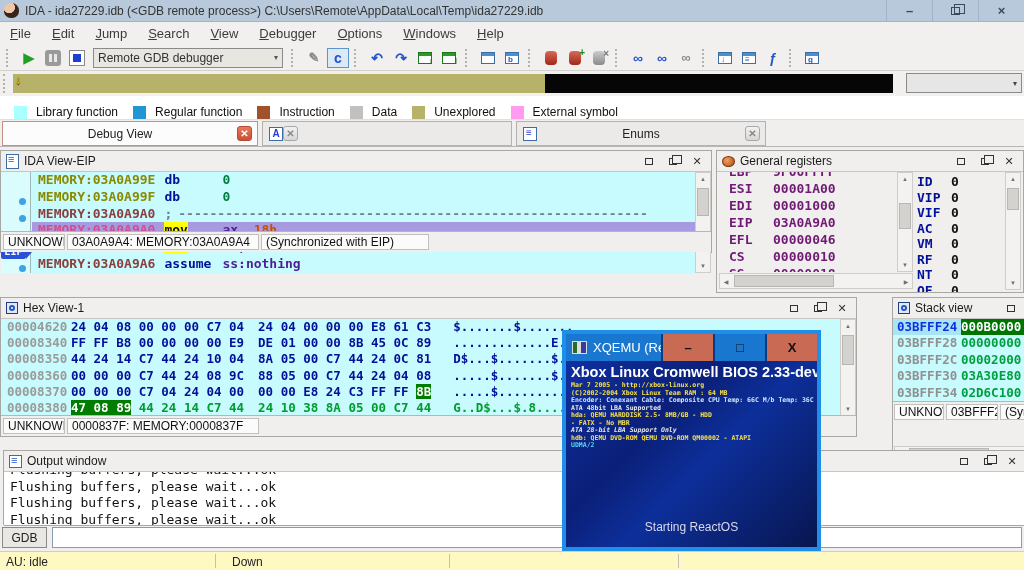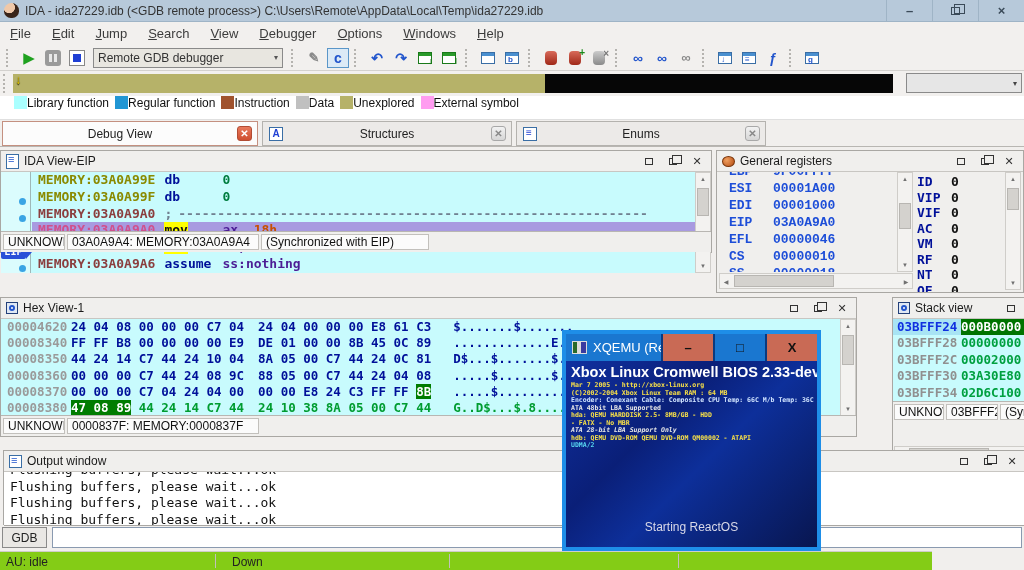--- a/index.html
+++ b/index.html
@@ -52,21 +52,21 @@
   
   .navrow{left:0;top:71px;width:1024px;height:25px;background:#f2f0ee;}
   .navgrip{left:3px;top:3px;width:6px;height:19px;border-left:2px dotted #b5b3af;}
   .band-olive{left:13px;top:3px;width:532px;height:19px;background:#b6b269;}
   .band-black{left:545px;top:3px;width:348px;height:19px;background:#060606;}
   .nav-arrow{left:15px;top:2px;color:#ffe000;font-weight:bold;font-size:12px;text-shadow:0 0 1px #000,0 1px 1px #000;}
   .nav-dd{left:906px;top:2px;width:116px;height:20px;background:#e6e6e6;border:1px solid #8a8a8a;display:flex;align-items:center;}
   .nav-dd .arr{margin-left:auto;margin-right:4px;font-size:8px;color:#444;}
 
   
-  .legend{left:0;top:96px;width:1024px;height:24px;background:#ffffff;display:flex;align-items:flex-start;padding-left:14px;border-bottom:1px solid #e0e0e0;}
+  .legend{left:0;top:96px;width:1024px;height:24px;background:#ffffff;display:flex;align-items:flex-end;padding-left:14px;gap:9px;border-bottom:1px solid #e0e0e0;}
   .chip{width:13px;height:13px;display:inline-block;}
   .leglabel{font-size:12px;color:#111;margin-right:6px;}
 
   
   .tabbar{left:0;top:120px;width:1024px;height:27px;background:#f1efed;border-bottom:1px solid #b8b6b2;}
   .tab{top:1px;height:25px;display:flex;align-items:center;border:1px solid #b4b2ae;background:#eceae8;}
   .tab.active{background:#fcfcfc;border-color:#c49080;}
   .tab-title{flex:1;text-align:center;font-size:12px;color:#222;}
   .closebtn{width:15px;height:15px;margin-right:5px;border:1px solid #b24c34;border-radius:3px;
             background:linear-gradient(#e8795c,#cf4f30);color:#fff;font-size:10px;font-weight:bold;
@@ -118,21 +118,21 @@
   .ops-green .dops{color:#007d40;}
   .cmt .dmn, .cmt .dops{color:#708090;min-width:0;}
   .cmt .dmn{margin-right:6px;}
   .dimm{color:#c75000;}
   .statusrow{position:absolute;left:0;right:0;bottom:0;height:21px;background:#f0efed;border-top:1px solid #b8b6b2;}
   .scell{position:absolute;top:2px;height:16px;background:#fbfbfb;border:1px solid #c2c0bc;font-size:12px;color:#111;
          padding:0 4px;line-height:15px;white-space:nowrap;overflow:hidden;}
 
   
   .reg-list{position:absolute;left:2px;top:21px;width:178px;height:100px;overflow:hidden;}
-  .regrow{height:17px;line-height:17px;font-size:13px;font-weight:bold;color:#1d4ed8;padding-left:10px;font-family:Liberation Mono, monospace;}
+  .regrow{height:17px;line-height:17px;font-size:13px;font-weight:bold;color:#701a75;padding-left:10px;}
   .regrow .rn{display:inline-block;width:44px;}
   .flags{position:absolute;left:200px;top:23px;width:86px;height:118px;overflow:hidden;}
   .flagrow{height:15.5px;line-height:15.5px;font-size:13px;font-weight:bold;}
   .flagrow .fn{display:inline-block;width:34px;color:#001099;}
   .flagrow .fv{color:#111;}
 
   
   .hex-content{position:absolute;left:0;top:21px;right:16px;height:97px;background:#c8fbfd;overflow:hidden;}
   .hxrow{height:16.2px;line-height:16.2px;white-space:pre;font-size:12.5px;font-weight:bold;color:#001099;padding-left:6px;}
   .hxaddr{color:#9a9a9a;display:inline-block;width:64px;}
@@ -152,21 +152,21 @@
   .strow.sel .sttag{background:#2020d0;color:#fff;}
 
   
   .out-content{position:absolute;left:0;top:21px;right:0;height:54px;background:#fff;border-bottom:1px solid #a9a7a3;overflow:hidden;}
   .outline{height:16.5px;line-height:16.5px;font-size:13px;color:#111;padding-left:6px;white-space:pre;}
   .gdb-btn{left:2px;top:527px;width:45px;height:21px;background:#e9e7e4;border:1px solid #8a8a8a;
            display:flex;align-items:center;justify-content:center;font-size:12px;color:#222;}
   .gdb-input{left:52px;top:527px;width:970px;height:21px;background:#fff;border:1px solid #8a9ab0;}
 
   
-  .statusbar{left:0;top:551px;width:932px;height:19px;background:#84cc16;border-top:1px solid #cfcdc9;font-size:12px;color:#222;}
+  .statusbar{left:0;top:551px;width:1024px;height:19px;background:#fef9c3;border-top:1px solid #cfcdc9;font-size:12px;color:#222;}
   .sbsep{position:absolute;top:2px;bottom:2px;width:1px;background:#c2c0bc;}
 
   
   .xqemu{left:562px;top:330px;width:259px;height:221px;border:4px solid #1e8ee8;background:#0a1f78;z-index:10;}
   .xq-title{position:absolute;left:0;top:0;right:0;height:27px;background:#1a77d0;display:flex;align-items:stretch;}
   .xq-ticon{width:15px;height:13px;margin:7px 6px 0 6px;background:
             linear-gradient(90deg,#2a6a2a 0 4px,#dcdcdc 4px 8px,#3a3aa0 8px);border:1px solid #dcdcdc;}
   .xq-ttext{color:#fff;font-size:13px;line-height:27px;white-space:nowrap;overflow:hidden;flex:1;}
   .xq-btn{width:52px;display:flex;align-items:center;justify-content:center;border-left:2px solid #0a3a80;
           color:#111;font-weight:bold;font-size:13px;}
@@ -313,21 +313,20 @@
     <span class="leglabel">External symbol</span>
   </div>
 
   <div class="ab tabbar">
     <div class="ab tab active" style="left:2px;width:256px;">
       <span class="tab-title">Debug View</span>
       <span class="closebtn">✕</span>
     </div>
     <div class="ab tab" style="left:262px;width:250px;">
       <span class="tabicon-a">A</span>
-      <span class="tab-title">Structures</span>
       <span class="closebtn gray">✕</span>
     </div>
     <div class="ab tab" style="left:516px;width:250px;gap:14px;">
       <span class="tabicon-list"></span>
       <span class="tab-title">Enums</span>
       <span class="closebtn gray">✕</span>
     </div>
   </div>
 
   <div class="ab panel" style="left:0;top:150px;width:712px;height:103px;">

